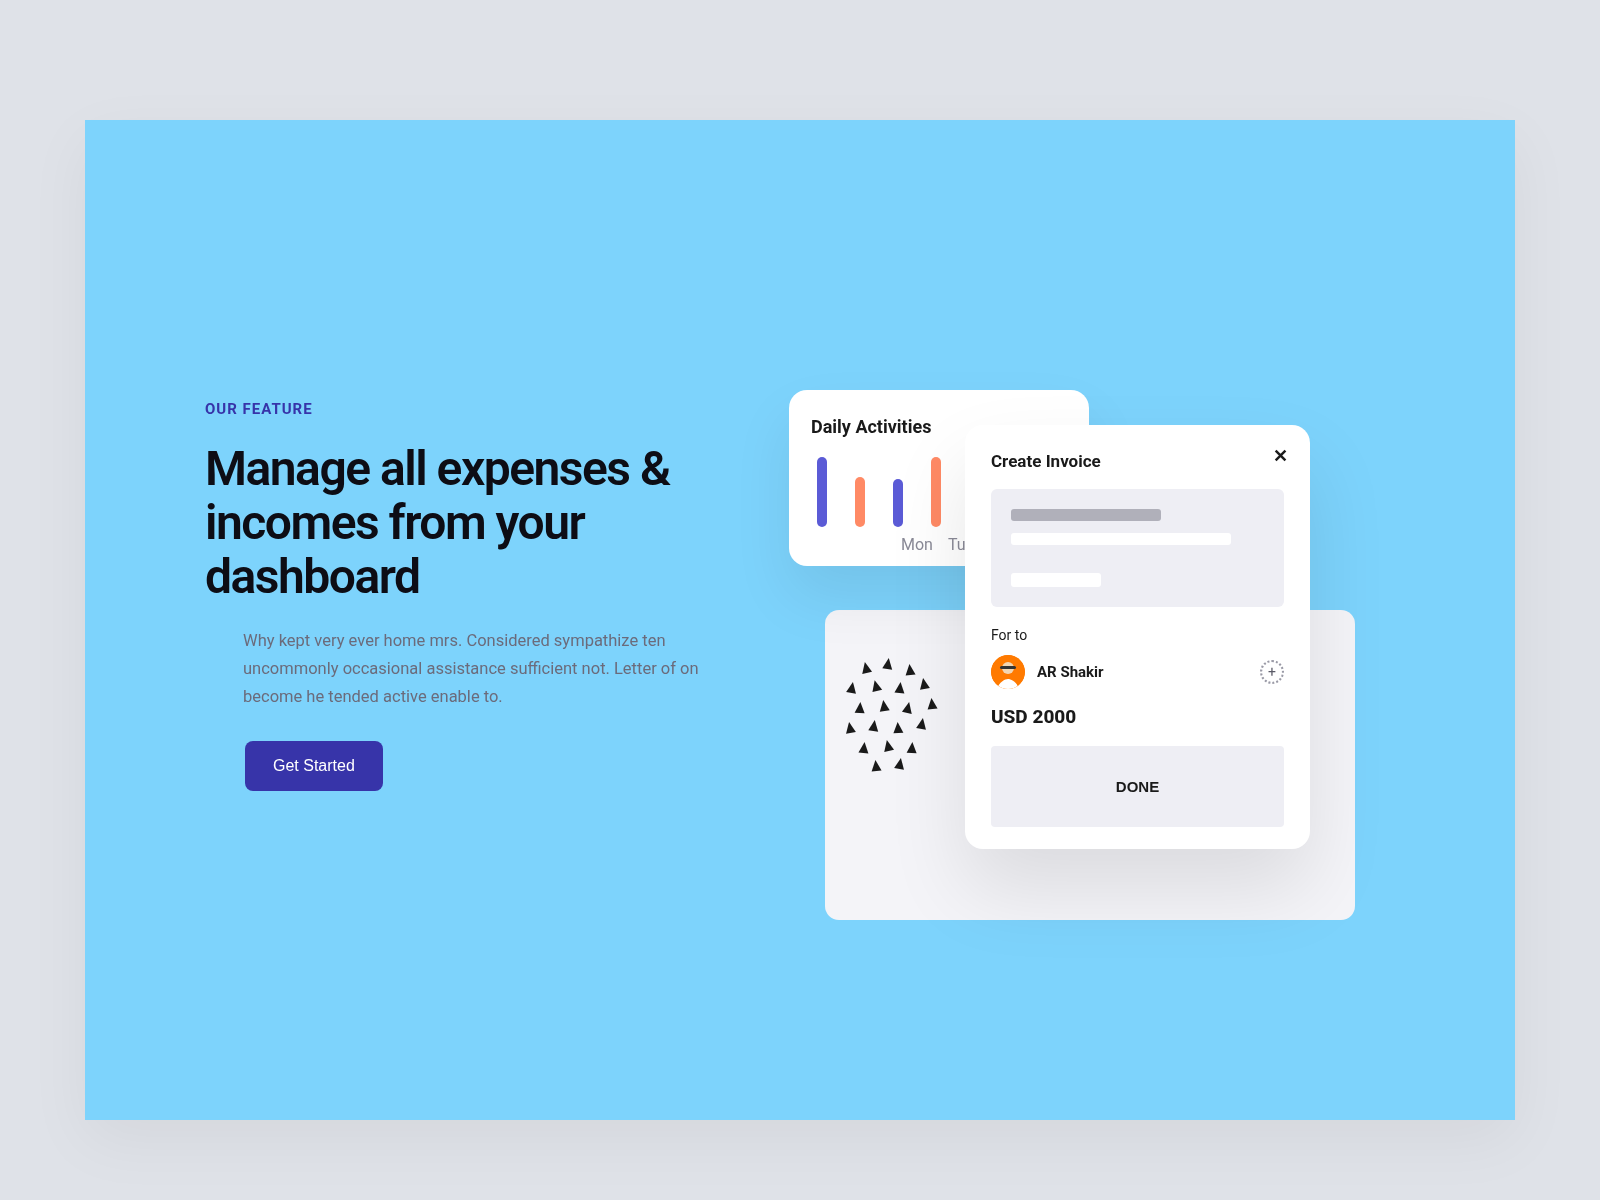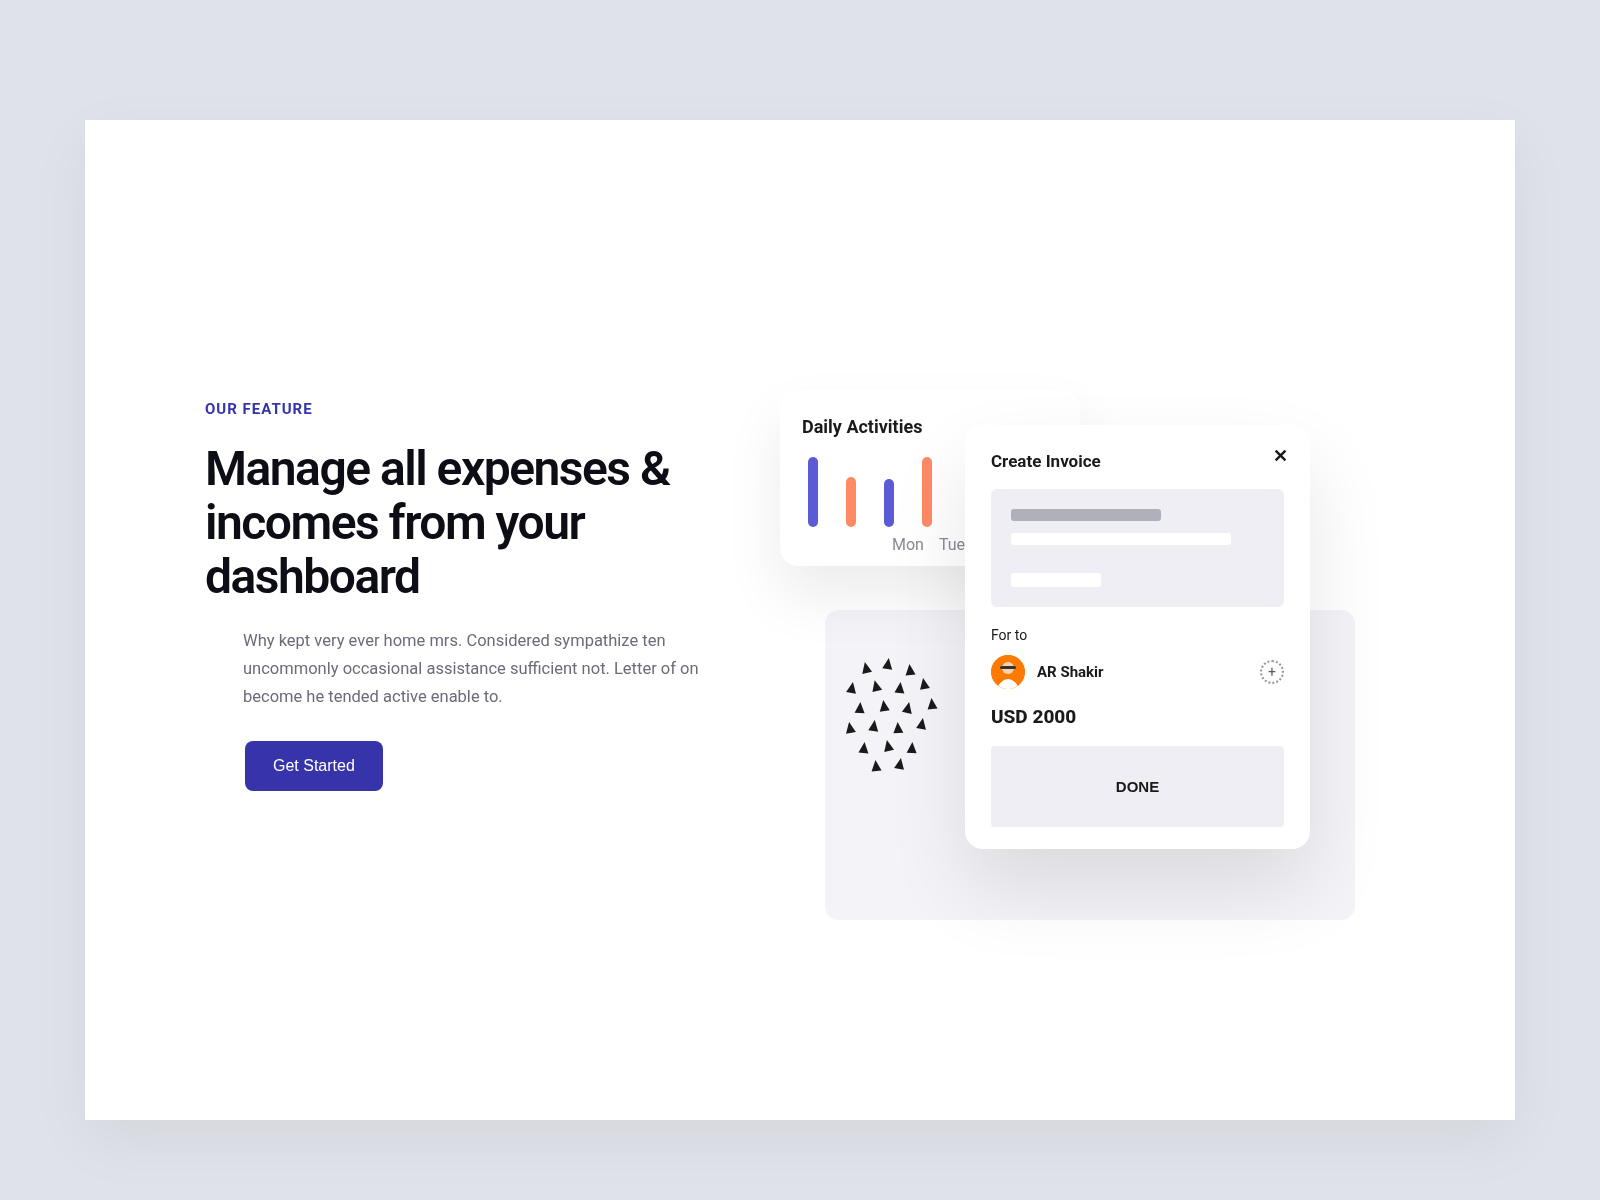--- a/index.html
+++ b/index.html
@@ -9,21 +9,21 @@
     width: 1600px;
     height: 1200px;
     display: flex;
     align-items: flex-start;
     justify-content: center;
     padding-top: 120px;
   }
   .canvas {
     width: 1430px;
     height: 1000px;
-    background: #ffffff;
+    background: #7dd3fc;
     position: relative;
     display: flex;
     padding: 280px 120px 0 120px;
     box-shadow: 0 20px 60px rgba(0,0,0,0.05);
   }
   .left {
     width: 530px;
   }
   .eyebrow {
     color: #3734A9;
@@ -64,21 +64,21 @@
   .right {
     position: relative;
     flex: 1;
     margin-left: 30px;
   }
 
   
   .daily-card {
     position: absolute;
     top: -10px;
-    left: 15px;
+    left: 24px;
     width: 300px;
     background: #fff;
     border-radius: 18px;
     box-shadow: 0 30px 60px rgba(0,0,0,0.08);
     padding: 26px 22px 12px 22px;
   }
   .daily-title {
     font-weight: 700;
     color: #1a1a1a;
     font-size: 18px;

